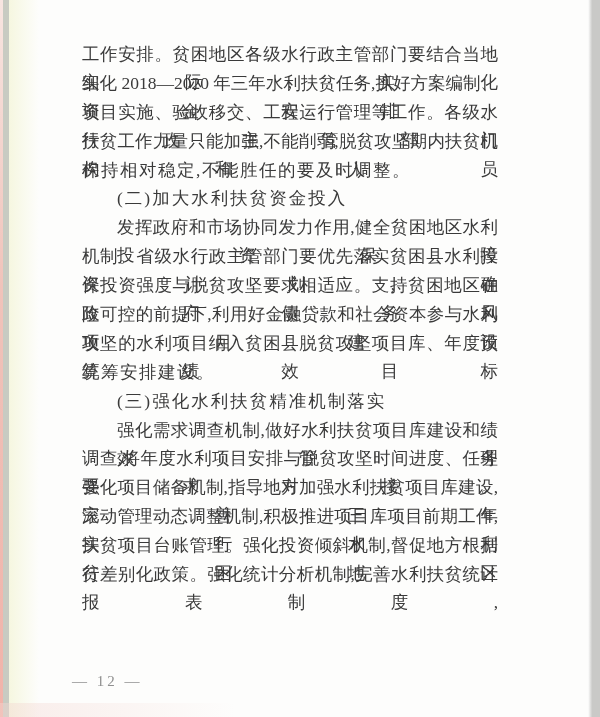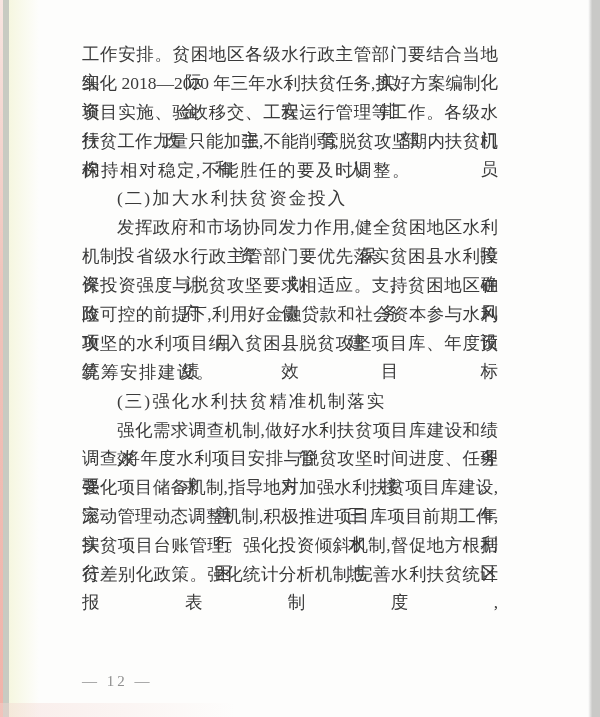--- a/index.html
+++ b/index.html
@@ -67,21 +67,21 @@
     letter-spacing: 1.5px;
   }
   .line.head {
     padding-left: 35px;
     font-weight: normal;
     letter-spacing: 2px;
     text-align: left;
   }
   .footer {
     position: absolute;
-    left: 82px; top: 673px;
+    left: 72px; top: 673px;
     font-size: 15px;
     letter-spacing: 3px;
     color: var(--footer_text, #8f8f8f);
     font-family: "Liberation Serif", "DejaVu Serif", serif;
   }
 </style>
 </head>
 <body>
 
 <div class="page">

